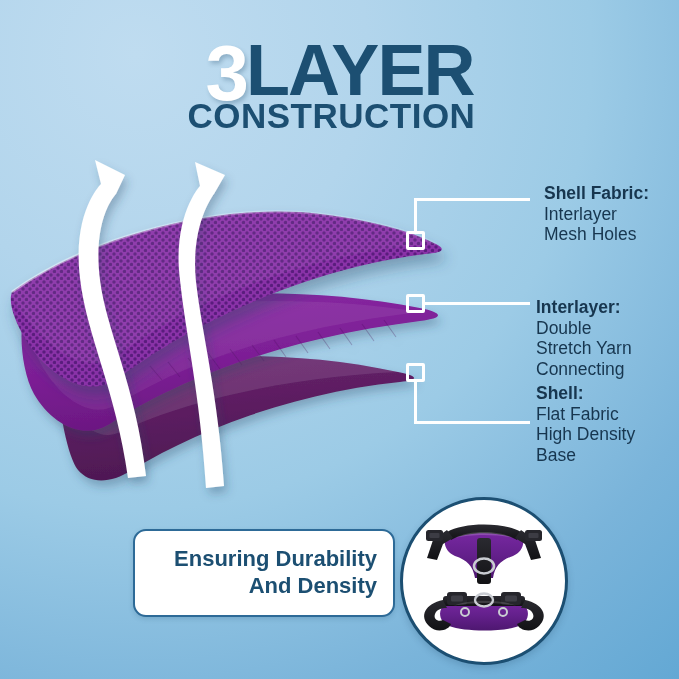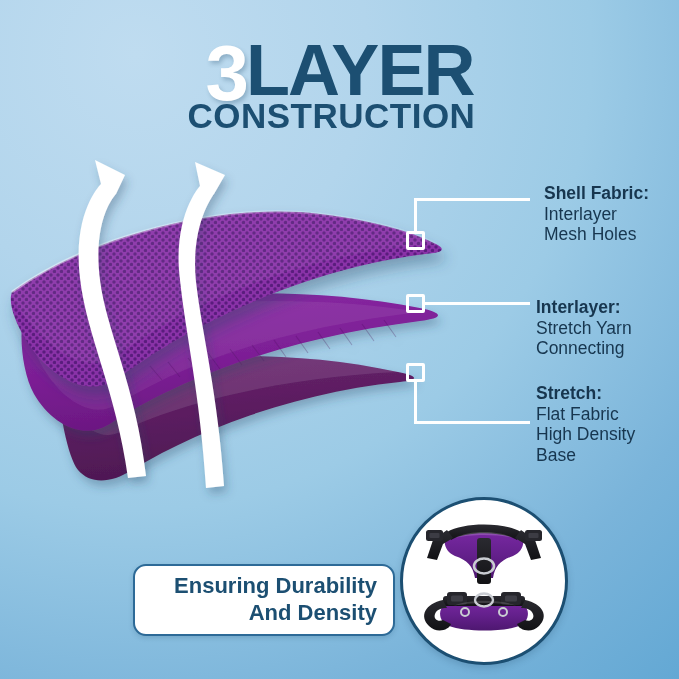--- a/index.html
+++ b/index.html
@@ -45,27 +45,26 @@
   #callout-lining{left:536px;top:383px;}
 
   .marker{
     position:absolute;width:19px;height:19px;
     border:3px solid #ffffff;border-radius:2px;box-sizing:border-box;
   }
   .lead{position:absolute;background:#ffffff;}
 
   
   .banner{
-    position:absolute;left:133px;top:529px;width:262px;height:72px;
+    position:absolute;left:133px;top:529px;width:262px;height:88px;
     background:#ffffff;border:2px solid #2d6a97;border-radius:13px;
     box-sizing:border-box;
     display:flex;align-items:center;justify-content:flex-end;
     padding-right:16px;
     box-shadow:0 2px 5px rgba(30,70,100,.18);
-    margin-top:35px;
   }
   .banner-text{
     text-align:right;color:#1c4f72;font-weight:bold;
     font-size:22px;line-height:1.22;
   }
 
   
   .prod-circle{
     position:absolute;left:400px;top:497px;width:168px;height:168px;
     background:#ffffff;border:3px solid #1c4f72;border-radius:50%;
@@ -184,26 +183,27 @@
   <div class="marker" style="left:406px;top:363px;"></div>
 
   <div class="callout" id="callout-shell">
     <span class="c-title">Shell Fabric:</span>
     <span class="c-line">Interlayer</span>
     <span class="c-line">Mesh Holes</span>
   </div>
 
   <div class="callout" id="callout-inter">
     <span class="c-title">Interlayer:</span>
+    <span class="c-line">Double</span>
     <span class="c-line">Stretch Yarn</span>
     <span class="c-line">Connecting</span>
   </div>
 
   <div class="callout" id="callout-lining">
-    <span class="c-title">Stretch:</span>
+    <span class="c-title">Shell:</span>
     <span class="c-line">Flat Fabric</span>
     <span class="c-line">High Density</span>
     <span class="c-line">Base</span>
   </div>
 
   <div class="banner">
     <div class="banner-text">
       <div>Ensuring Durability</div>
       <div>And Density</div>
     </div>

